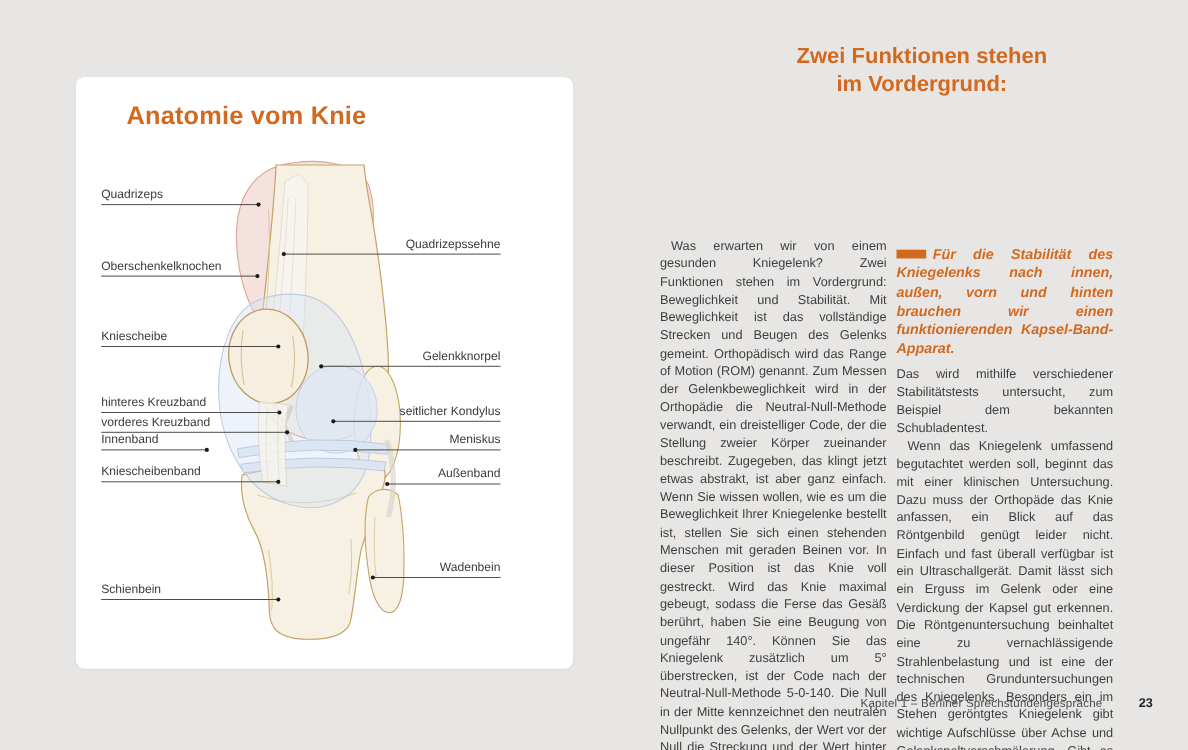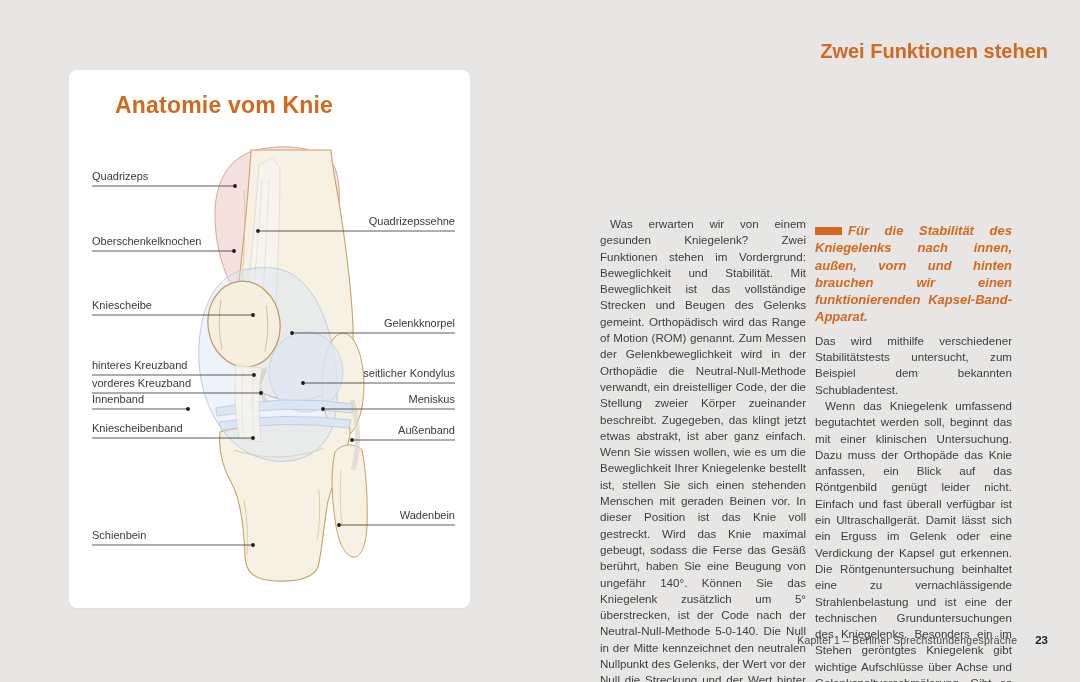--- a/index.html
+++ b/index.html
@@ -11,58 +11,58 @@
   }
   *{margin:0;padding:0;box-sizing:border-box;}
   html,body{width:1080px;height:682px;}
   body{
     font-family:"Liberation Sans", sans-serif;
     background:var(--page-bg);
     position:relative;
     overflow:hidden;
   }
   .left-card{
-    position:absolute;left:69px;top:70px;width:401px;height:538px;
+    position:absolute;left:69px;top:70px;width:452px;height:538px;
     background:var(--card-bg);border-radius:8px;
     box-shadow:0 1px 3px rgba(0,0,0,0.04);
   }
   .card-title{
     position:absolute;left:46px;top:22px;
     font-size:23px;font-weight:bold;color:var(--accent);
     letter-spacing:0.2px;
   }
   .diagram-svg{position:absolute;left:0;top:0;width:401px;height:538px;}
   .diagram-svg text{
     font-family:"Liberation Sans", sans-serif;
     font-size:11px;fill:var(--label-text);
   }
   .headline{
     position:absolute;right:32px;top:38px;width:420px;
-    text-align:right;color:var(--accent);
+    text-align:center;color:var(--accent);
     font-size:20px;font-weight:bold;line-height:26px;
   }
   .col{position:absolute;color:var(--body-text);font-size:11.6px;line-height:16.3px;}
   .col-1{left:600px;top:216px;width:206px;}
   .col-2{left:815px;top:222px;width:197px;}
   .col p{text-align:justify;}
   p.indent{text-indent:10px;}
   .orange-heading{
     color:var(--accent);font-weight:bold;font-size:13px;line-height:17.3px;
     text-align:left;margin-bottom:7px;font-style:italic;
   }
   .dash-marker{
     display:inline-block;width:27px;height:8px;background:var(--accent);
     margin-right:6px;vertical-align:baseline;
   }
   .footer{
     position:absolute;right:32px;top:634px;
     display:flex;align-items:flex-end;gap:18px;
   }
   .footer .chapter{font-size:10.5px;color:#4a4a4a;letter-spacing:0.2px;}
-  .footer .pagenum{font-size:11.5px;font-weight:bold;color:#222;}
+  .footer .pagenum{font-size:11.5px;font-weight:bold;color:#222;margin-left:15px;}
 </style>
 </head>
 <body>
 
 <div class="left-card">
   <div class="card-title">Anatomie vom Knie</div>
 
   <svg class="diagram-svg" viewBox="0 0 401 538">
 
     <g>
@@ -172,20 +172,21 @@
     <g>
       <line x1="270" y1="455" x2="386" y2="455" stroke="#4a4a4a" stroke-width="0.9"></line>
       <circle cx="270" cy="455" r="1.9" fill="#1a1a1a"></circle>
       <text x="386" y="449" text-anchor="end">Wadenbein</text>
     </g>
   </svg>
 </div>
 
 <div class="headline">
   <div>Zwei Funktionen stehen</div>
+  <div>im Vordergrund:</div>
 </div>
 
 <div class="col col-1">
   <p class="indent">Was erwarten wir von einem gesunden Kniegelenk? Zwei Funktionen stehen im Vordergrund: Beweglichkeit und Stabilität. Mit Beweglichkeit ist das vollständige Strecken und Beugen des Gelenks gemeint. Orthopädisch wird das Range of Motion (ROM) genannt. Zum Messen der Gelenkbeweglichkeit wird in der Orthopädie die Neutral-Null-Methode verwandt, ein dreistelliger Code, der die Stellung zweier Körper zueinander beschreibt. Zugegeben, das klingt jetzt etwas abstrakt, ist aber ganz einfach. Wenn Sie wissen wollen, wie es um die Beweglichkeit Ihrer Kniegelenke bestellt ist, stellen Sie sich einen stehenden Menschen mit geraden Beinen vor. In dieser Position ist das Knie voll gestreckt. Wird das Knie maximal gebeugt, sodass die Ferse das Gesäß berührt, haben Sie eine Beugung von ungefähr 140°. Können Sie das Kniegelenk zusätzlich um 5° überstrecken, ist der Code nach der Neutral-Null-Methode 5-0-140. Die Null in der Mitte kennzeichnet den neutralen Nullpunkt des Gelenks, der Wert vor der Null die Streckung und der Wert hinter der Null die Beugung des Gelenks.</p>
 </div>
 
 <div class="col col-2">
   <p class="orange-heading"><span class="dash-marker"></span><span>Für die Stabilität des Kniegelenks nach innen, außen, vorn und hinten brauchen wir einen funktionierenden Kapsel-Band-Apparat.</span></p>
   <p>Das wird mithilfe verschiedener Stabilitätstests untersucht, zum Beispiel dem bekannten Schubladentest.</p>
   <p class="indent">Wenn das Kniegelenk umfassend begutachtet werden soll, beginnt das mit einer klinischen Untersuchung. Dazu muss der Orthopäde das Knie anfassen, ein Blick auf das Röntgenbild genügt leider nicht. Einfach und fast überall verfügbar ist ein Ultraschallgerät. Damit lässt sich ein Erguss im Gelenk oder eine Verdickung der Kapsel gut erkennen. Die Röntgenuntersuchung beinhaltet eine zu vernachlässigende Strahlenbelastung und ist eine der technischen Grunduntersuchungen des Kniegelenks. Besonders ein im Stehen geröntgtes Kniegelenk gibt wichtige Aufschlüsse über Achse und Gelenkspaltverschmälerung. Gibt es Fragestellungen bezüglich Meniskus, Kapsel-Band-Strukturen und einer genauen Knorpeldarstellung, ist die</p>

